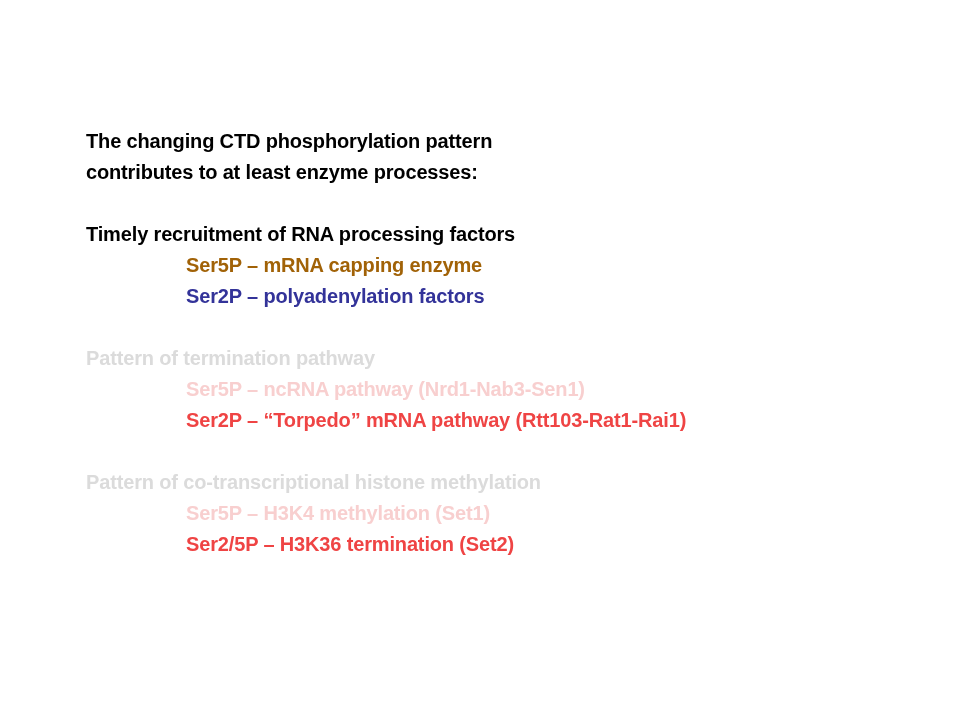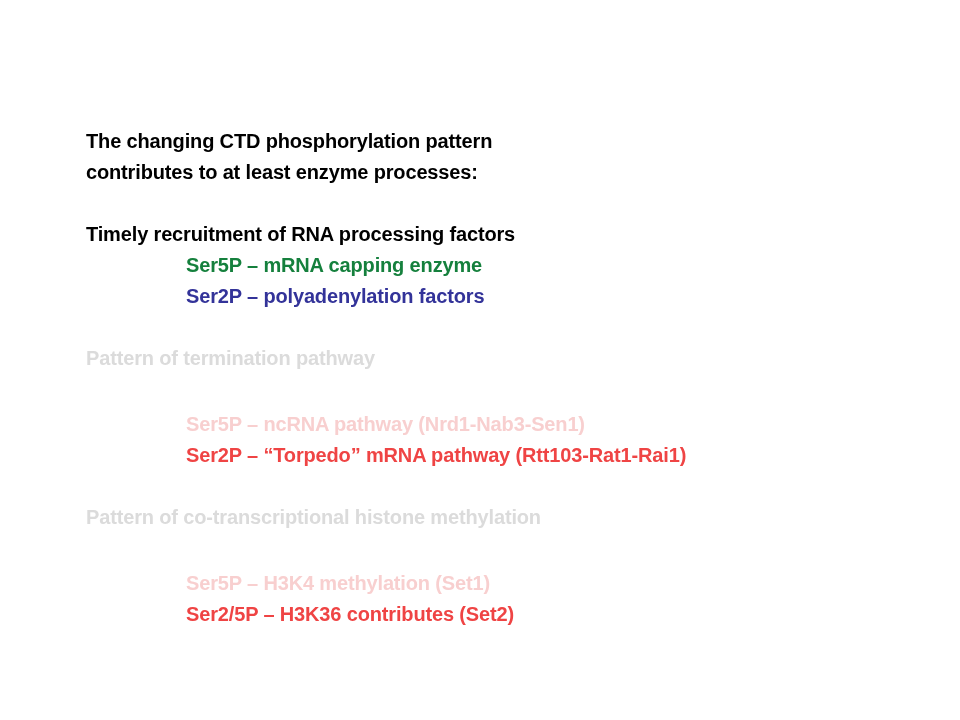--- a/index.html
+++ b/index.html
@@ -38,24 +38,24 @@
     padding: 0;
   }
   .indent {
     padding-left: 100px;
   }
   .spacer {
     height: 31px;
   }
   
   .c-black  { color: #000000; }
-  .c-red    { color: #15803d; }
+  .c-red    { color: #a16207; }
   .c-blue   { color: #333399; }
   .c-gray-f { color: #dbdbdb; }
-  .c-red-f  { color: #f8cfcf; margin-top: 35px; }
+  .c-red-f  { color: #f8cfcf; }
   .c-blue-f { color: #ef4444; }
 </style>
 </head>
 <body>
 
 <div id="slide">
   <div id="slide-body">
       <div class="block">
         <div class="line c-black">The changing CTD phosphorylation pattern</div>
         <div class="line c-black">contributes to at least enzyme processes:</div>
@@ -69,16 +69,16 @@
       <div class="spacer"></div>
       <div class="block">
         <div class="line c-gray-f">Pattern of termination pathway</div>
         <div class="line c-red-f indent">Ser5P – ncRNA pathway (Nrd1-Nab3-Sen1)</div>
         <div class="line c-blue-f indent">Ser2P – “Torpedo” mRNA pathway (Rtt103-Rat1-Rai1)</div>
       </div>
       <div class="spacer"></div>
       <div class="block">
         <div class="line c-gray-f">Pattern of co-transcriptional histone methylation</div>
         <div class="line c-red-f indent">Ser5P – H3K4 methylation (Set1)</div>
-        <div class="line c-blue-f indent">Ser2/5P – H3K36 contributes (Set2)</div>
+        <div class="line c-blue-f indent">Ser2/5P – H3K36 termination (Set2)</div>
       </div>
     </div>
 </div>
 
 </body></html>

